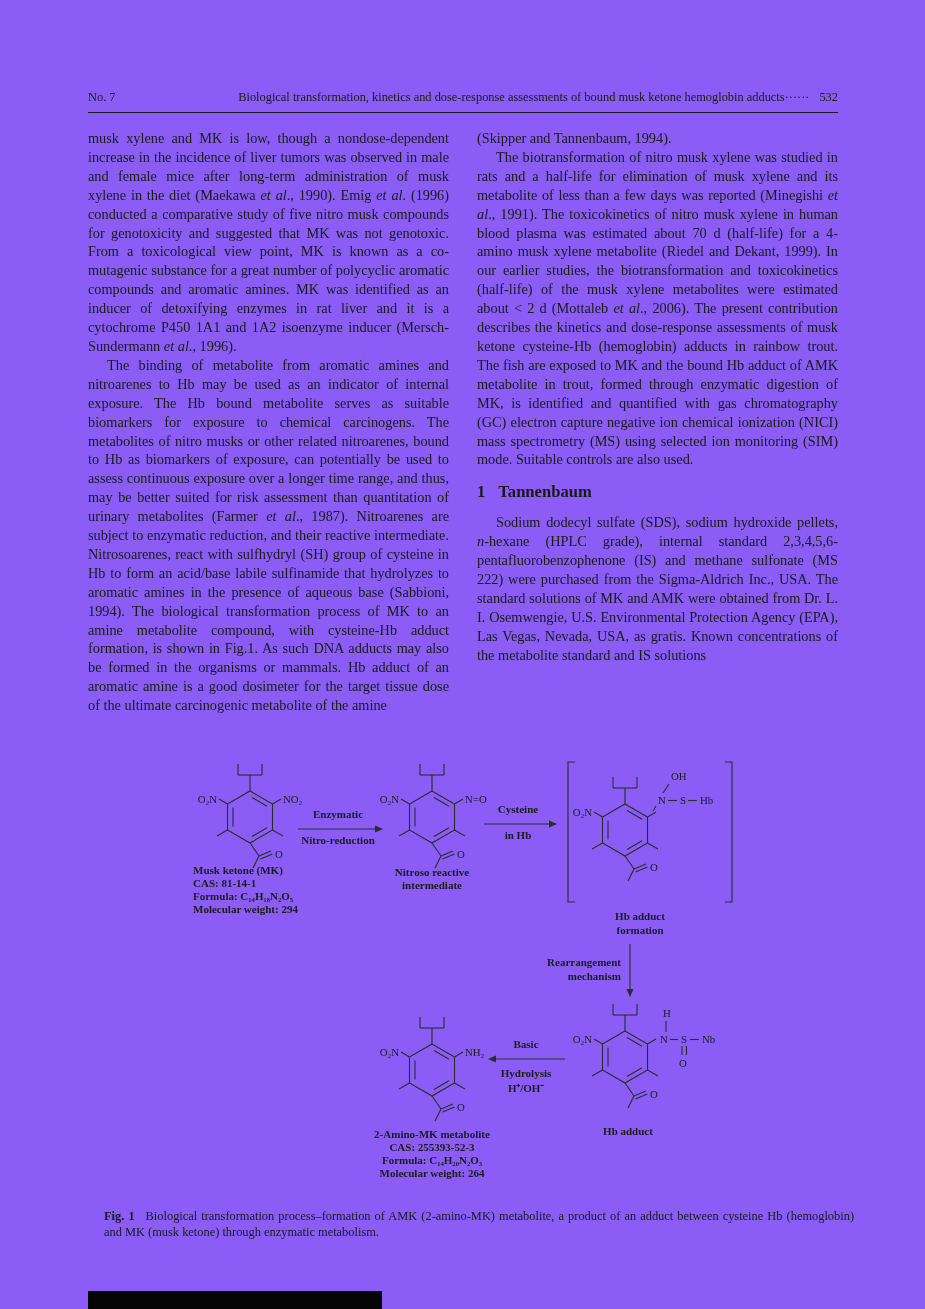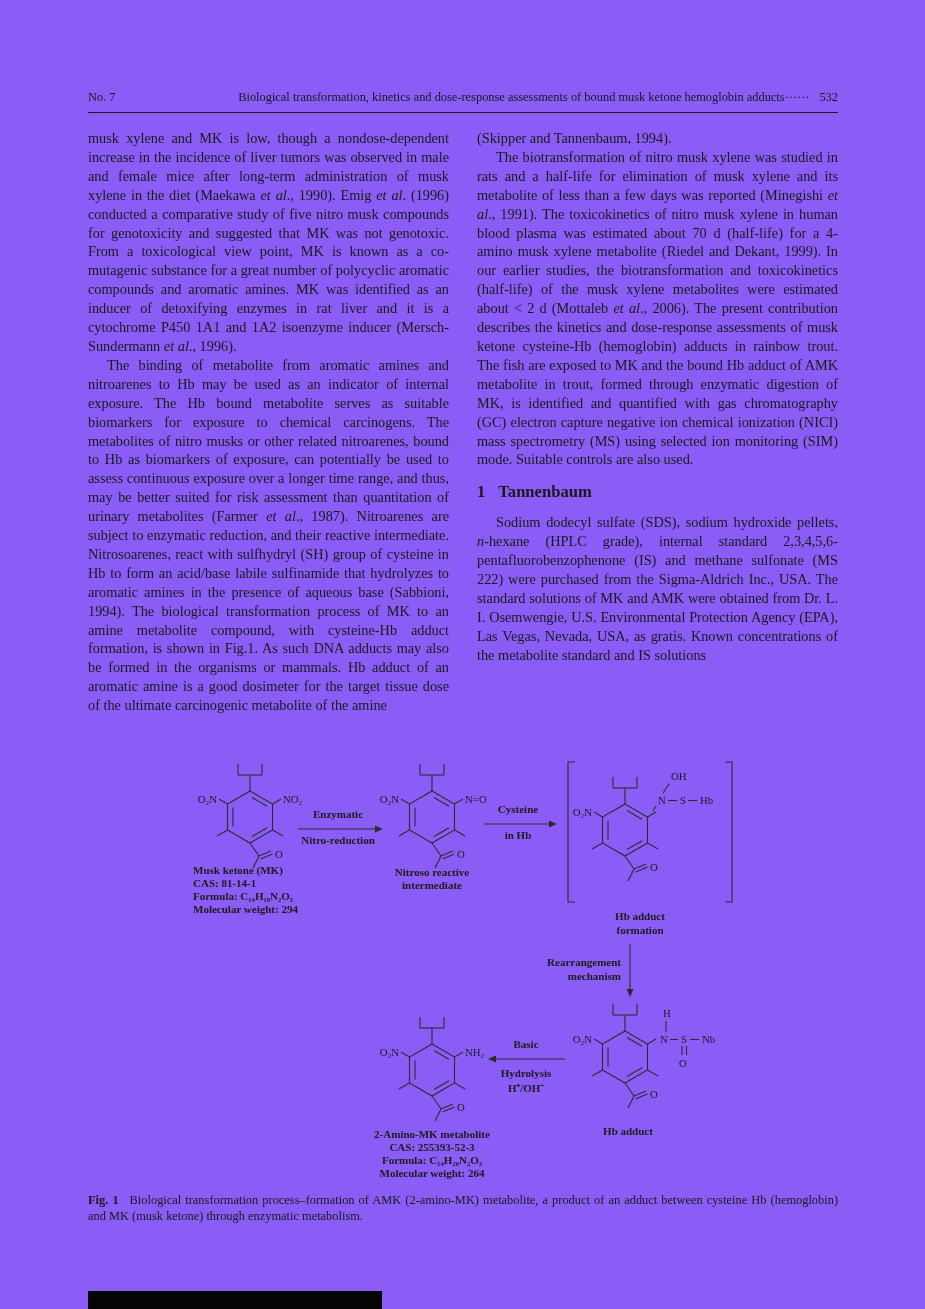--- a/index.html
+++ b/index.html
@@ -29,21 +29,21 @@
   .figwrap { position:absolute; top:752px; left:88px; width:750px; height:440px; }
   #figsvg line, #figsvg polygon.bond, #figsvg path { stroke:#2c2c2c; stroke-width:1.1; fill:none; }
   #figsvg polygon.ah { fill:#2c2c2c; stroke:none; }
   #figsvg text { stroke:none; fill:#1c1c1c; }
   .atom { font:10.8px "Liberation Serif", serif; }
   .figlabel { font:bold 11px "Liberation Serif", serif; }
   .arrlabel { font:bold 11px "Liberation Serif", serif; }
   
   .caption {
     position:absolute; top:1192px; left:88px; width:750px;
-    font-size:12.4px; line-height:16px; text-align:justify; margin:0;
+    font-size:12.4px; line-height:16px; text-align:justify; margin:16px;
   }
   .caption b { margin-right:11px; }
   
   .scanbar { position:absolute; left:88px; top:1291px; width:294px; height:18px; background:#050505; }
 </style>
 </head>
 <body>
 
 <div class="page">
 

